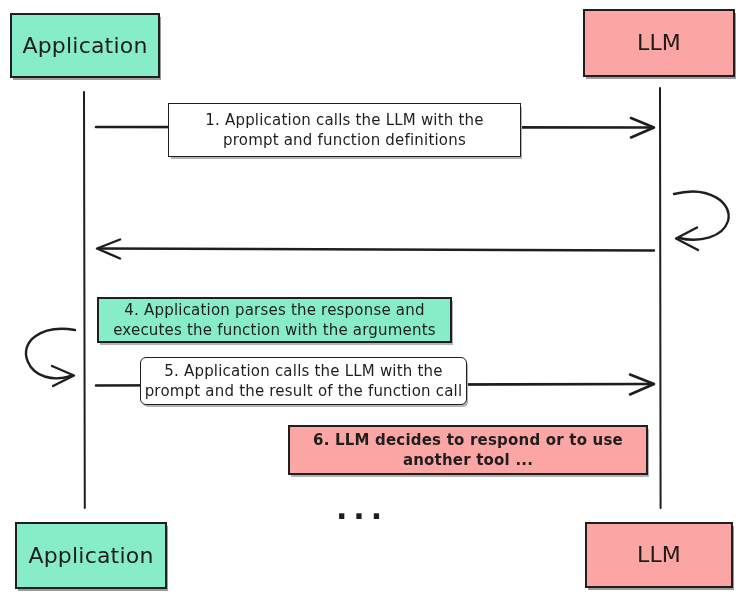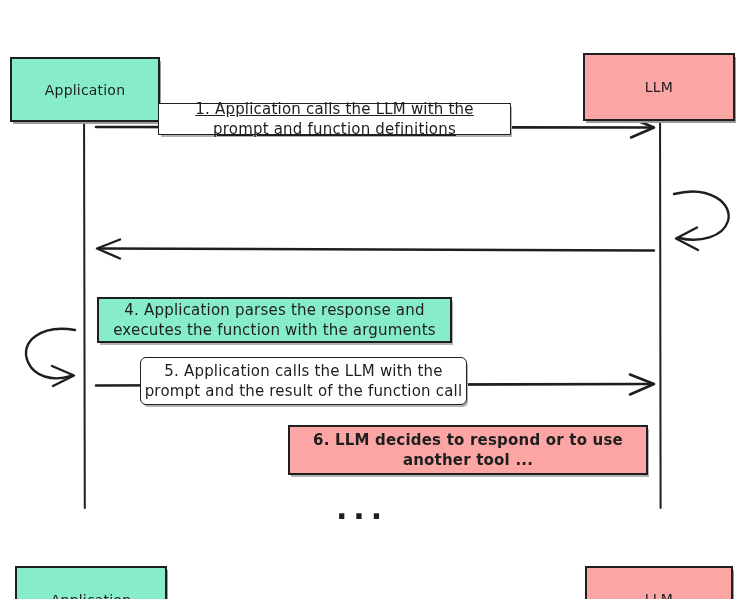--- a/index.html
+++ b/index.html
@@ -21,33 +21,32 @@
     border:1.6px solid #1f1f1f;
     box-shadow:2px 3px 0 -1px #b3b3b3;
     white-space:pre-line;
     font-size:15px;line-height:20px;
     letter-spacing:.2px;
     z-index:2;
   }
   .actor{
     border-width:2.8px;
     box-shadow:2px 3px 0 -1px #9c9c9c;
-    font-size:14px;
+    font-size:22px;
     font-weight:500;
-    margin-top:44px;
   }
   .fill-green{background:#87edc9;border-width:2.2px;}
   .fill-blue{background:#fca5a5;border-width:2.2px;}
   
   #actor-tl{left:10px;top:13px;width:150px;height:65px;}
   #actor-tr{left:583px;top:9px;width:152px;height:68px;}
   #actor-bl{left:15px;top:522px;width:152px;height:67px;}
   #actor-br{left:585px;top:522px;width:148px;height:66px;}
   
-  #step1{left:158px;top:103px;width:353px;height:32px;text-decoration:underline;}
+  #step1{left:168px;top:103px;width:353px;height:54px;}
   #step2{left:290px;top:167px;width:360px;height:47px;}
   #step3{left:227px;top:228px;width:328px;height:48px;}
   #step4{left:97px;top:297px;width:355px;height:46px;}
   #step5{left:140px;top:357px;width:327px;height:48px;border-radius:6px;}
   #step6{left:288px;top:425px;width:360px;height:50px;font-weight:bold;}
   #ellipsis{
     position:absolute;left:330px;top:494px;width:64px;height:34px;
     font-size:30px;font-weight:700;letter-spacing:6px;
     text-align:center;line-height:30px;z-index:2;
   }

